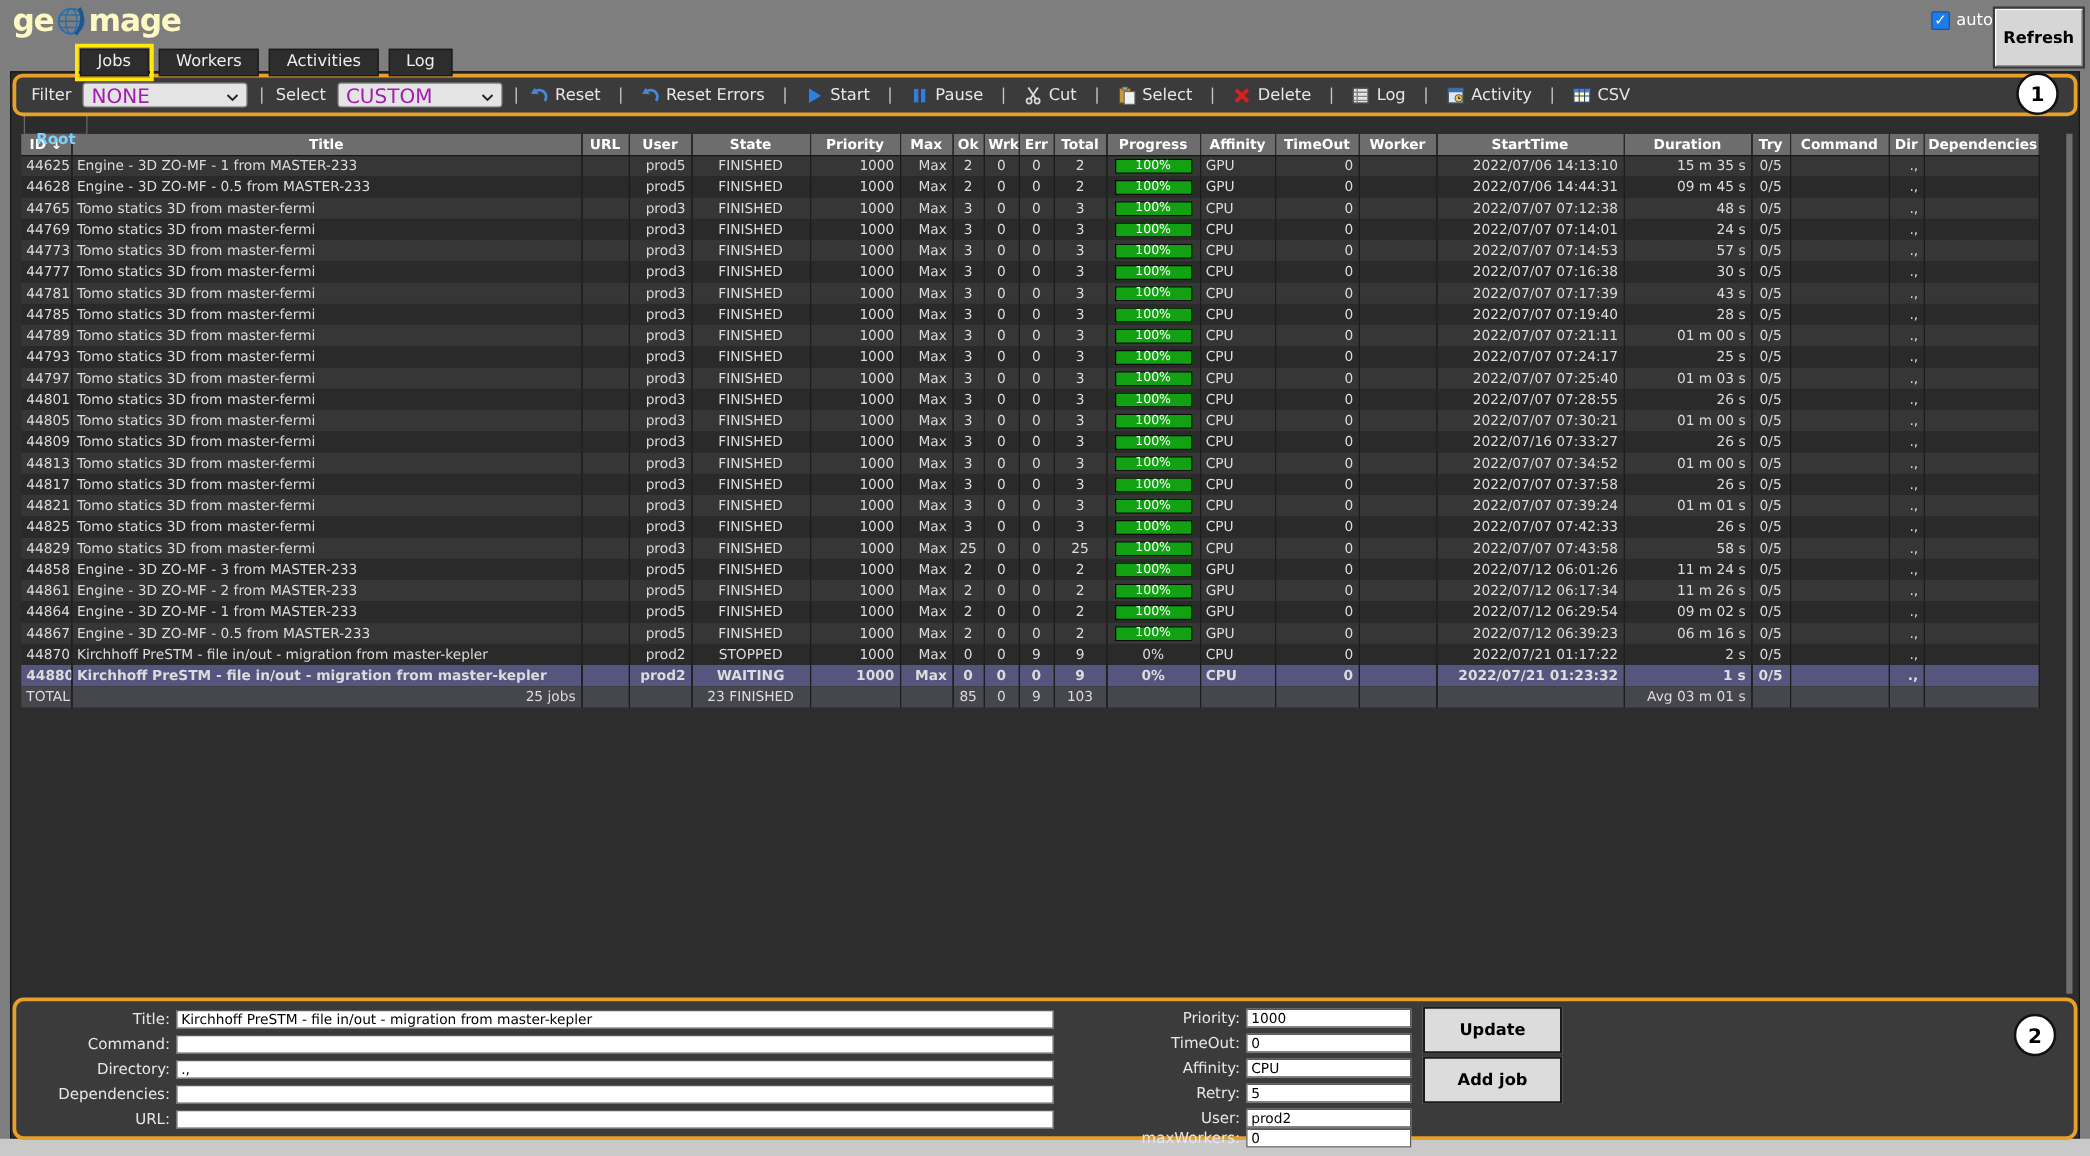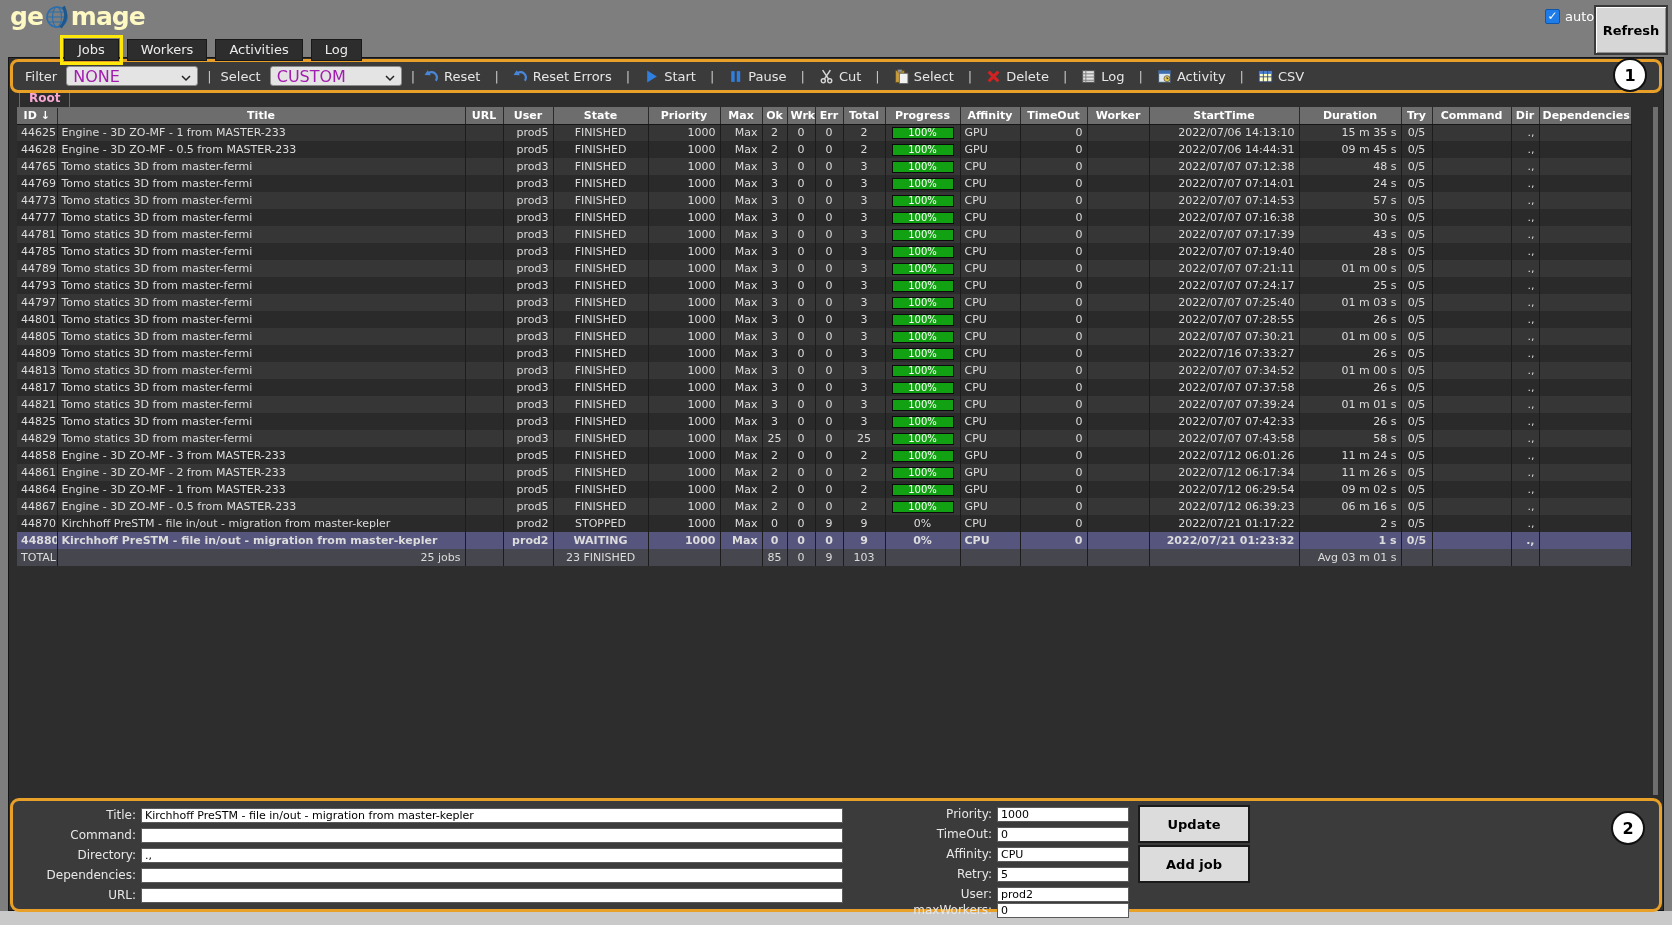--- a/index.html
+++ b/index.html
@@ -38,22 +38,22 @@
     justify-content:space-between; padding:0 6px; }
   #tb-buttons { display:flex; align-items:center; gap:14px; }
   .tb-btn { display:flex; align-items:center; gap:5px; white-space:nowrap; }
   .tb-icon { display:inline-flex; width:15px; height:15px; }
   .badge { width:34px; height:34px; border-radius:50%; background:#fff; border:2.5px solid #111;
     color:#000; font-weight:bold; font-size:16px; display:flex; align-items:center;
     justify-content:center; z-index:5; }
   #badge-1 { position:absolute; right:12px; top:-4px; }
   
   #root-tab { position:absolute; left:10px; top:32px; height:18px; background:#2c2c2c;
-    border:1px solid #6a6a6a; color:#f9a8d4; font-size:12px; font-weight:bold;
-    padding:0 9px 2px; z-index:1; }
+    border:1px solid #6a6a6a; color:#7dd3fc; font-size:12px; font-weight:bold;
+    padding:13px 9px 2px; z-index:1; }
   
   #jobs-table { position:absolute; left:8px; top:49px; border-collapse:collapse;
     table-layout:fixed; width:1614px; font-size:11px; }
   #jobs-table th { background:#6d6d6d; color:#fff; font-weight:bold; height:17px;
     border-right:1px solid #2a2a2a; border-bottom:1px solid #161616; padding:0 3px;
     white-space:nowrap; overflow:hidden; }
   #jobs-table td { height:17px; padding:0 4px; border-right:1px solid #1c1c1c;
     color:#dcdcdc; white-space:nowrap; overflow:hidden; }
   tr.odd td { background:#363636; }
   tr.even td { background:#2a2a2a; }

